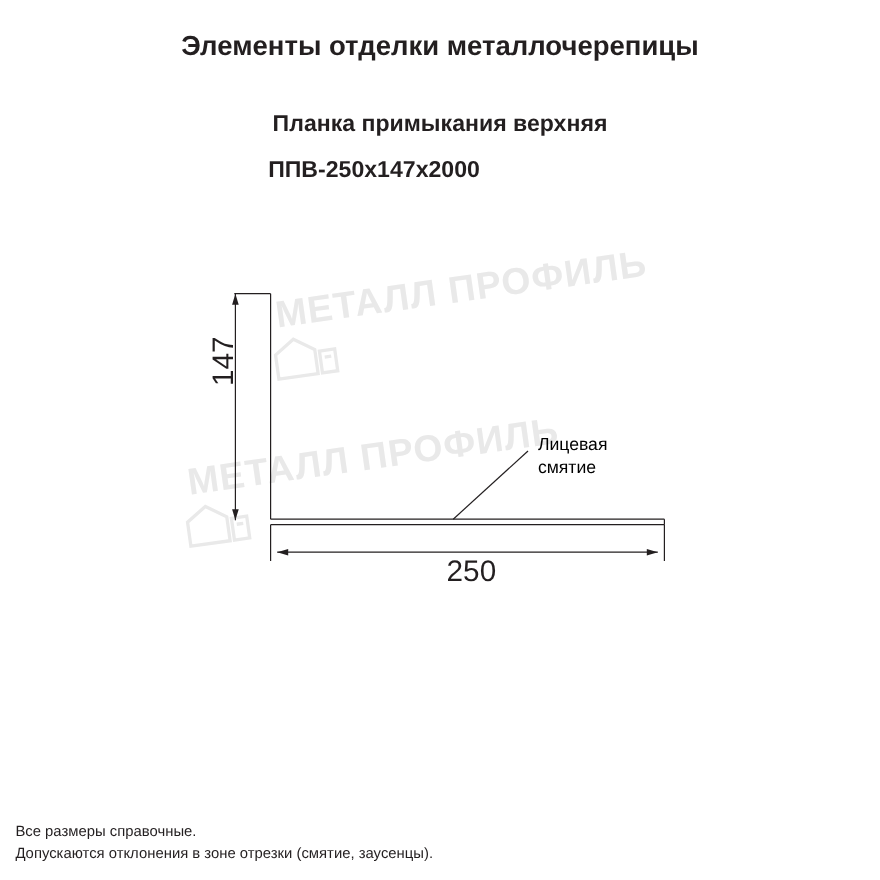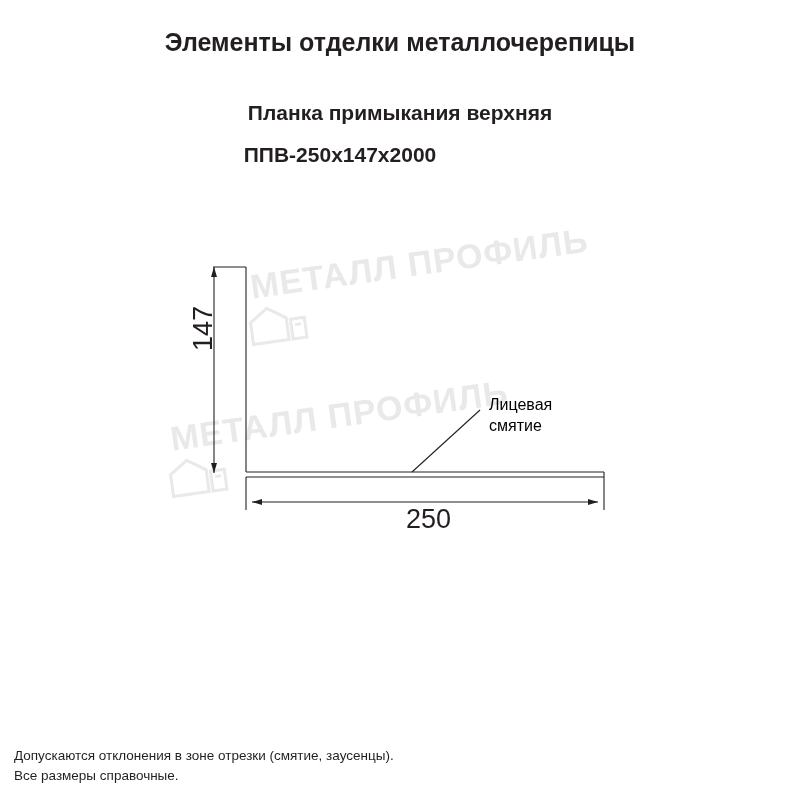--- a/index.html
+++ b/index.html
@@ -191,17 +191,17 @@
 
   <div class="dim-label dim-147">147</div>
   <div class="dim-label dim-250">250</div>
 
   <div class="callout-label">
     <div>Лицевая</div>
     <div>смятие</div>
   </div>
 
   <div class="footer">
+    <div>Все размеры справочные.</div>
     <div>Допускаются отклонения в зоне отрезки (смятие, заусенцы).</div>
-    <div>Все размеры справочные.</div>
   </div>
 
 </div>
 
 </body></html>

